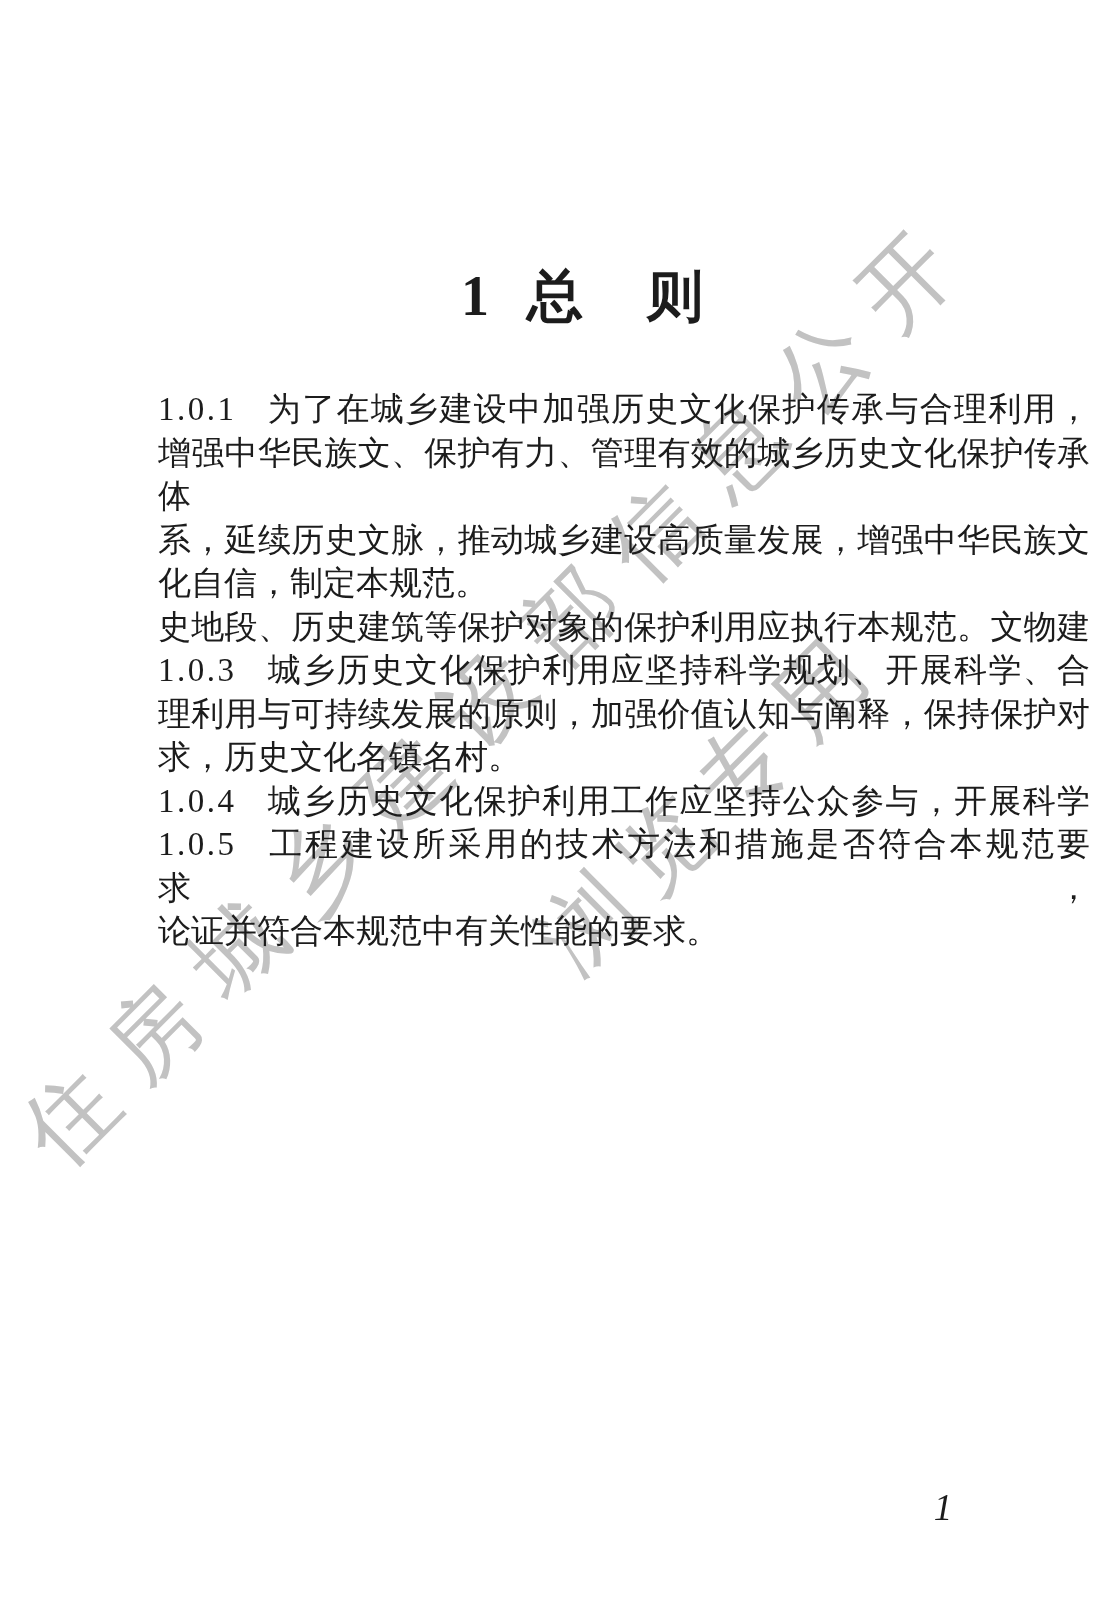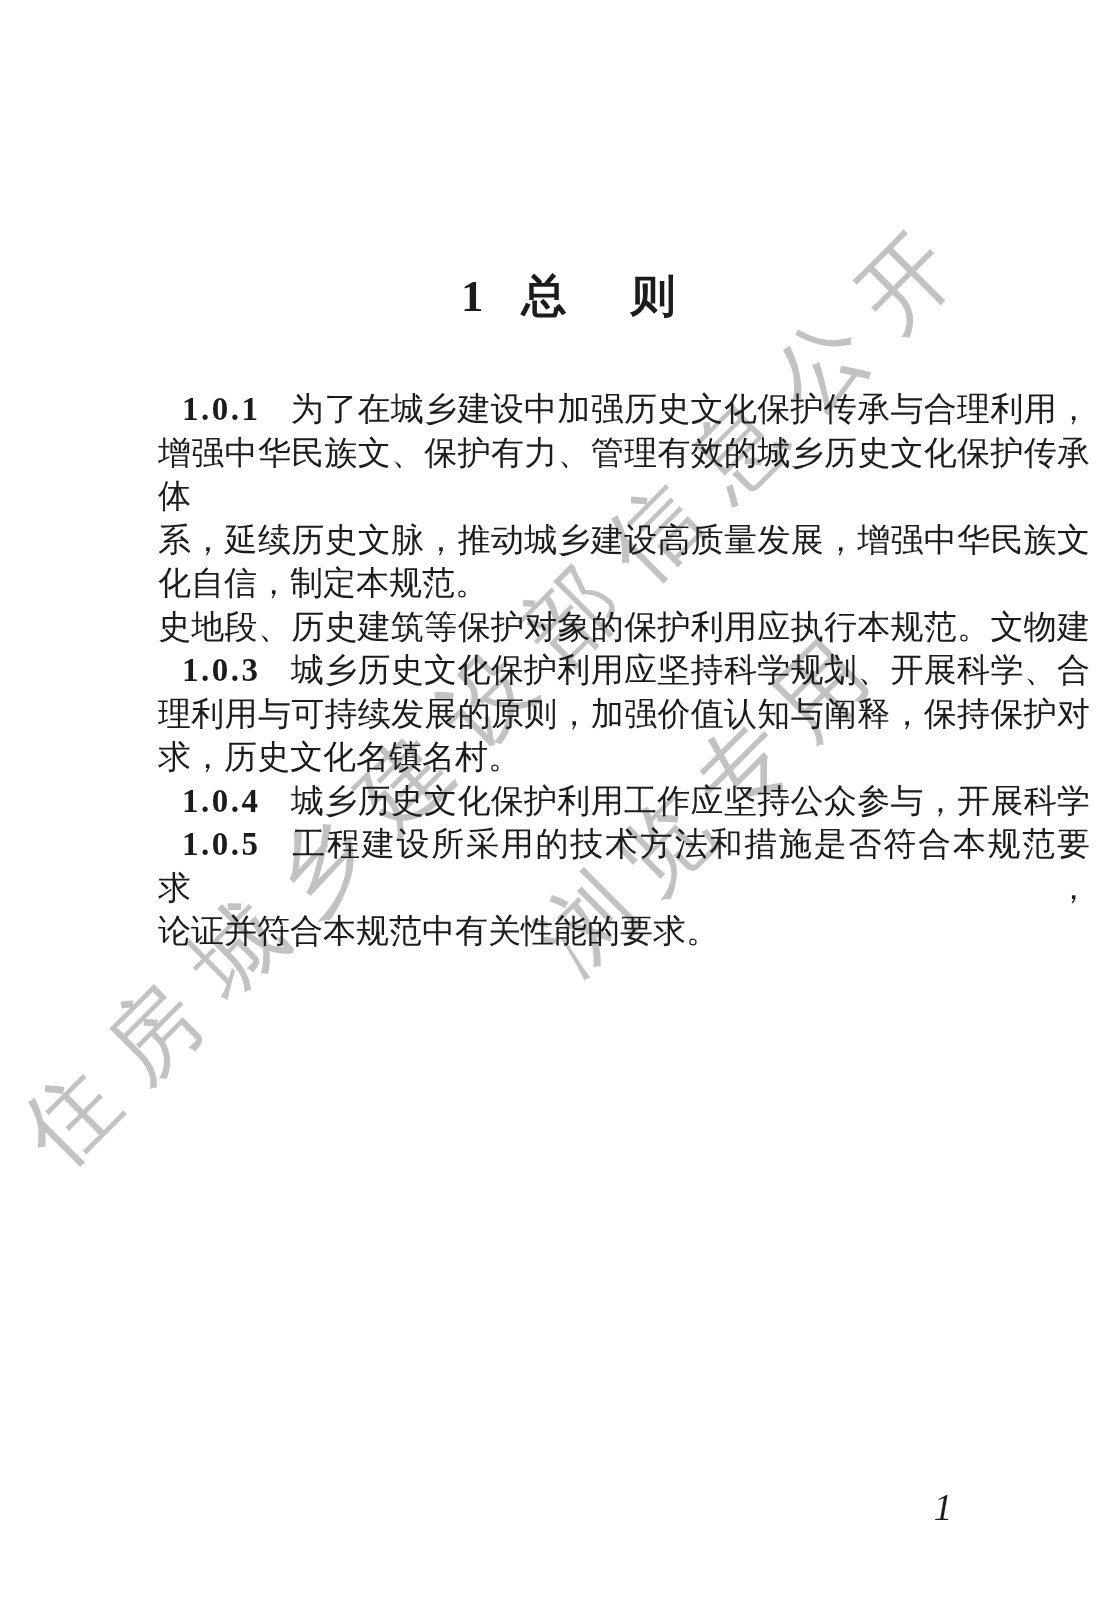--- a/index.html
+++ b/index.html
@@ -38,21 +38,21 @@
     font-size: 90px;
     letter-spacing: 20px;
     transform: translate(-50%, -50%) rotate(-45deg);
   }
   
   .chapter-title {
     position: absolute;
     left: 461px;
     top: 266px;
     z-index: 2;
-    font-size: 45px;
+    font-size: 56px;
     font-weight: bold;
     line-height: 60px;
     white-space: nowrap;
   }
   .chapter-title .t-num  { margin-right: 38px; }
   .chapter-title .t-c1   { margin-right: 64px; }
   
   .body-text {
     position: absolute;
     left: 158px;
@@ -63,24 +63,23 @@
     line-height: 43.5px;
   }
   .line {
     text-align: justify;
     text-align-last: left;
   }
   .line.full {
     text-align-last: justify;
   }
   .num {
-    font-weight: bold;
+    font-weight: normal;
     letter-spacing: 2.5px;
     margin-right: 30px;
-    margin-left: 24px;
   }
   
   .page-number {
     position: absolute;
     left: 908px;
     top: 1486px;
     width: 70px;
     z-index: 2;
     font-size: 37px;
     font-style: italic;

